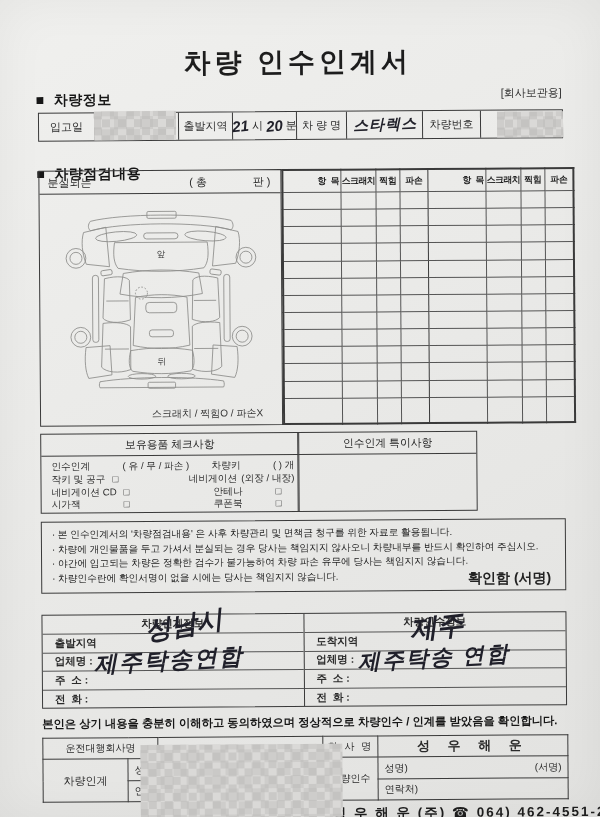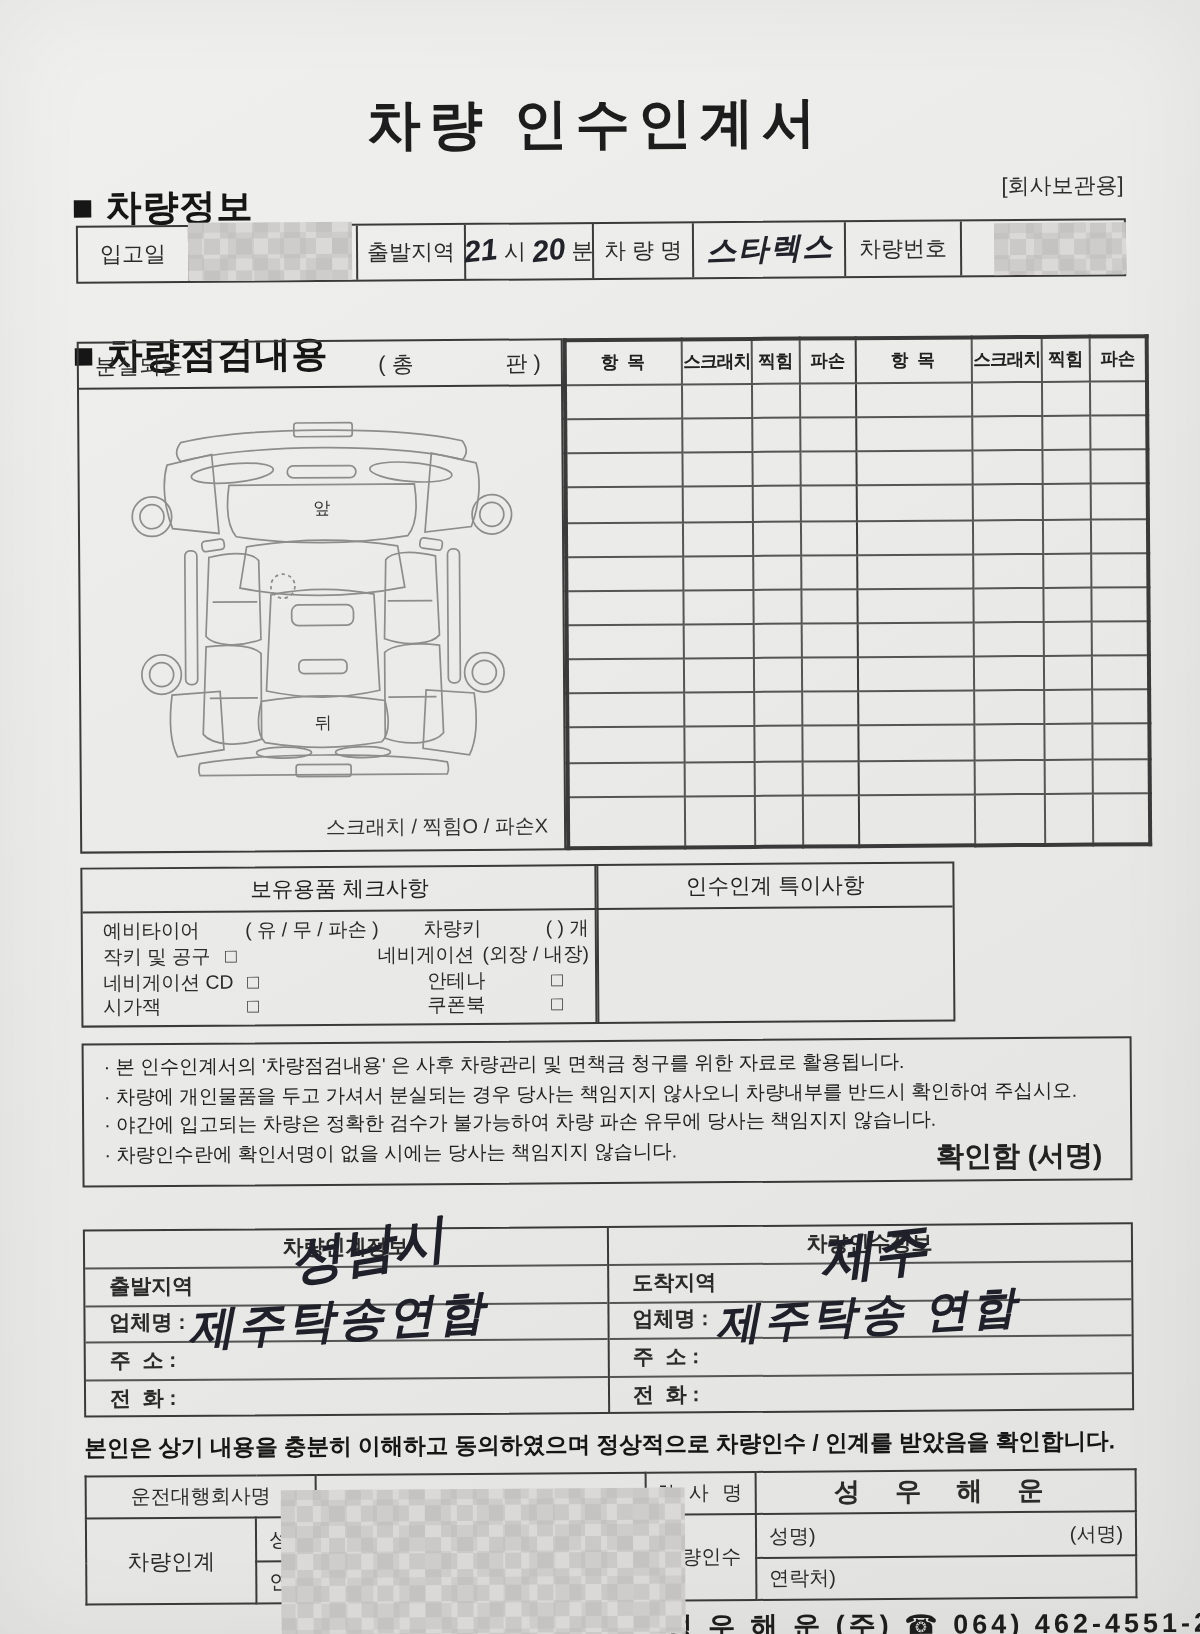--- a/index.html
+++ b/index.html
@@ -6,48 +6,48 @@
   #paper{
     position:relative;width:600px;height:817px;overflow:hidden;
     background:linear-gradient(150deg,#f0f0ee 0%,#eaeae8 45%,#e2e2e0 100%);
     box-shadow:inset 0 0 50px rgba(0,0,0,.05);
     font-family:"Liberation Sans","DejaVu Sans",sans-serif;color:#2b2b2b;
   }
   #sheet{position:absolute;inset:0;transform:rotate(-0.4deg);}
   .title{position:absolute;top:44px;left:0;width:100%;text-align:center;
     font-size:27px;font-weight:bold;letter-spacing:4px;color:#1d1d1d;}
   .copy{position:absolute;top:87px;right:36px;font-size:11px;color:#2e2e2e;}
-  .sec{position:absolute;font-size:18px;font-weight:bold;color:#161616;letter-spacing:.5px;}
+  .sec{position:absolute;font-size:14px;font-weight:bold;color:#161616;letter-spacing:.5px;font-family:Liberation Mono, monospace;}
   #sec1{left:38px;top:90px}#sec2{left:38px;top:164px}#sec3{left:38px;top:596px}
 
   
   .vtable{position:absolute;left:40px;top:111px;width:525px;height:29px;display:flex;
     border:1.7px solid #3a3a3a;box-sizing:border-box;}
   .vcell{border-right:1.2px solid #3a3a3a;display:flex;align-items:center;justify-content:center;
     font-size:11px;box-sizing:border-box;gap:3px;white-space:nowrap;}
   .vcell:last-child{border-right:none}
   .hand{font-style:italic;font-weight:600;color:#22222b;}
   .hw-num{font-size:15px;transform:rotate(-6deg);}
   .hw-name{font-size:15px;transform:rotate(-2deg);letter-spacing:1px;}
 
   
   .dmg{position:absolute;left:40px;top:169px;width:243px;height:256px;
     border:1.7px solid #3a3a3a;box-sizing:border-box;}
   .dmg-head{height:23px;border-bottom:1.2px solid #3a3a3a;display:flex;align-items:center;
     justify-content:space-between;font-size:11px;padding:0 10px 0 8px;box-sizing:border-box;}
   .dmg-paren{white-space:pre;margin-left:12px;}
   .dmg svg{display:block;margin:4px auto 0;}
-  .dmg-legend{position:absolute;bottom:4px;right:8px;font-size:10px;color:#333;}
+  .dmg-legend{position:absolute;bottom:4px;right:19px;font-size:10px;color:#333;}
 
   
   .insp{position:absolute;left:283px;top:169px;width:282px;height:256px;
     border-collapse:collapse;table-layout:fixed;border:2px solid #3a3a3a;}
   .insp th,.insp td{border:1px solid #555;padding:0;}
   .insp th{font-size:8.8px;font-weight:bold;height:21px;white-space:nowrap;overflow:hidden;color:#222;}
-  .insp th:nth-child(4n+1){width:57px;letter-spacing:1px;}
+  .insp th:nth-child(4n+1){width:57px;letter-spacing:1px;text-align:right;}
   .insp th:nth-child(4n+2){width:34px;letter-spacing:-.4px;}
   .insp th:nth-child(4n+3){width:23px;}
   .insp th:nth-child(4n){width:27px;}
   .insp th:nth-child(4),.insp td:nth-child(4){border-right-width:1.8px;border-right-color:#3a3a3a;}
 
   
   .mid{position:absolute;left:40px;top:432px;width:525px;height:80px;display:flex;}
   .midbox{border:1.7px solid #3a3a3a;box-sizing:border-box;height:100%;position:relative;}
   .midbox+.midbox{margin-left:-1.7px;}
   #eqbox{width:259px}#spbox{width:180px}#fgbox{flex:1}
@@ -333,21 +333,21 @@
             <td></td>
           </tr>
         </tbody>
   </table>
 
   <div class="mid">
     <div class="midbox" id="eqbox">
       <div class="mid-head">보유용품 체크사항</div>
       <div class="eq-body">
         <div class="eq-row">
-          <span class="eq-ll">예비타이어</span>
+          <span class="eq-ll">인수인계</span>
           <span class="eq-lv">( 유 / 무 / 파손 )</span>
           <span class="eq-rl">차량키</span>
           <span class="eq-rv">(          ) 개</span>
         </div>
         <div class="eq-row">
           <span class="eq-ll">작키 및 공구</span>
           <span class="eq-lv">□</span>
           <span class="eq-rl">네비게이션</span>
           <span class="eq-rv">(외장 / 내장)</span>
         </div>

